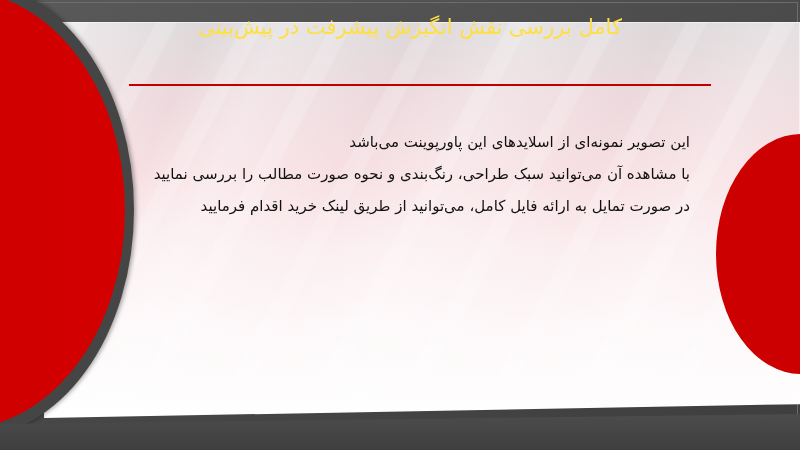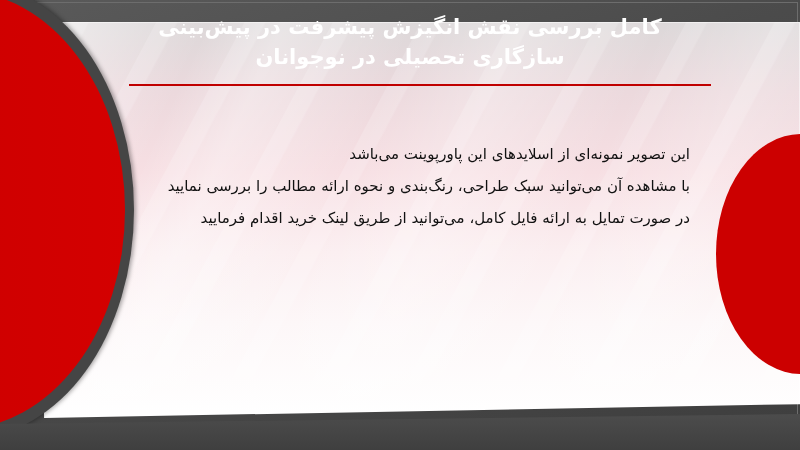--- a/index.html
+++ b/index.html
@@ -104,44 +104,43 @@
   
   .title-block {
     position: absolute;
     left: 120px;
     top: 12px;
     width: 580px;
     text-align: center;
     direction: rtl;
   }
   .title-line {
-    color: #ffffff;
+    color: #fde047;
     font-size: 21px;
     line-height: 30px;
-    font-weight: 700;
+    font-weight: 400;
     white-space: nowrap;
   }
   .title-rule {
     position: absolute;
     left: 9px;
     top: 72px;
     width: 582px;
     height: 0;
     border-top: 2px solid #c00000;
   }
 
   
   .body-block {
     position: absolute;
     right: 110px;
     top: 126px;
     width: 600px;
     text-align: right;
     direction: rtl;
-    margin-top: 12px;
   }
   .body-line {
     color: #111111;
     font-size: 15px;
     line-height: 32px;
     white-space: nowrap;
   }
 
   
   .bottom-band {
@@ -165,25 +164,24 @@
   <div class="panel">
     <div class="panel-streaks"></div>
     <div class="right-ellipse"></div>
   </div>
 
   <div class="left-ellipse-ring"></div>
   <div class="left-ellipse"></div>
 
   <div class="title-block">
     <div class="title-line">کامل بررسی نقش انگیزش پیشرفت در پیش‌بینی</div>
-    <div class="title-line">سازگاری تحصیلی در نوجوانان</div>
     <div class="title-rule"></div>
   </div>
 
   <div class="body-block">
     <div class="body-line">این تصویر نمونه‌ای از اسلایدهای این پاورپوینت می‌باشد</div>
-    <div class="body-line">با مشاهده آن می‌توانید سبک طراحی، رنگ‌بندی و نحوه ارائه مطالب را بررسی نمایید</div>
+    <div class="body-line">با مشاهده آن می‌توانید سبک طراحی، رنگ‌بندی و نحوه صورت مطالب را بررسی نمایید</div>
     <div class="body-line">در صورت تمایل به ارائه فایل کامل، می‌توانید از طریق لینک خرید اقدام فرمایید</div>
   </div>
 
   <div class="bottom-band"></div>
 
 </div>
 
 </body></html>

